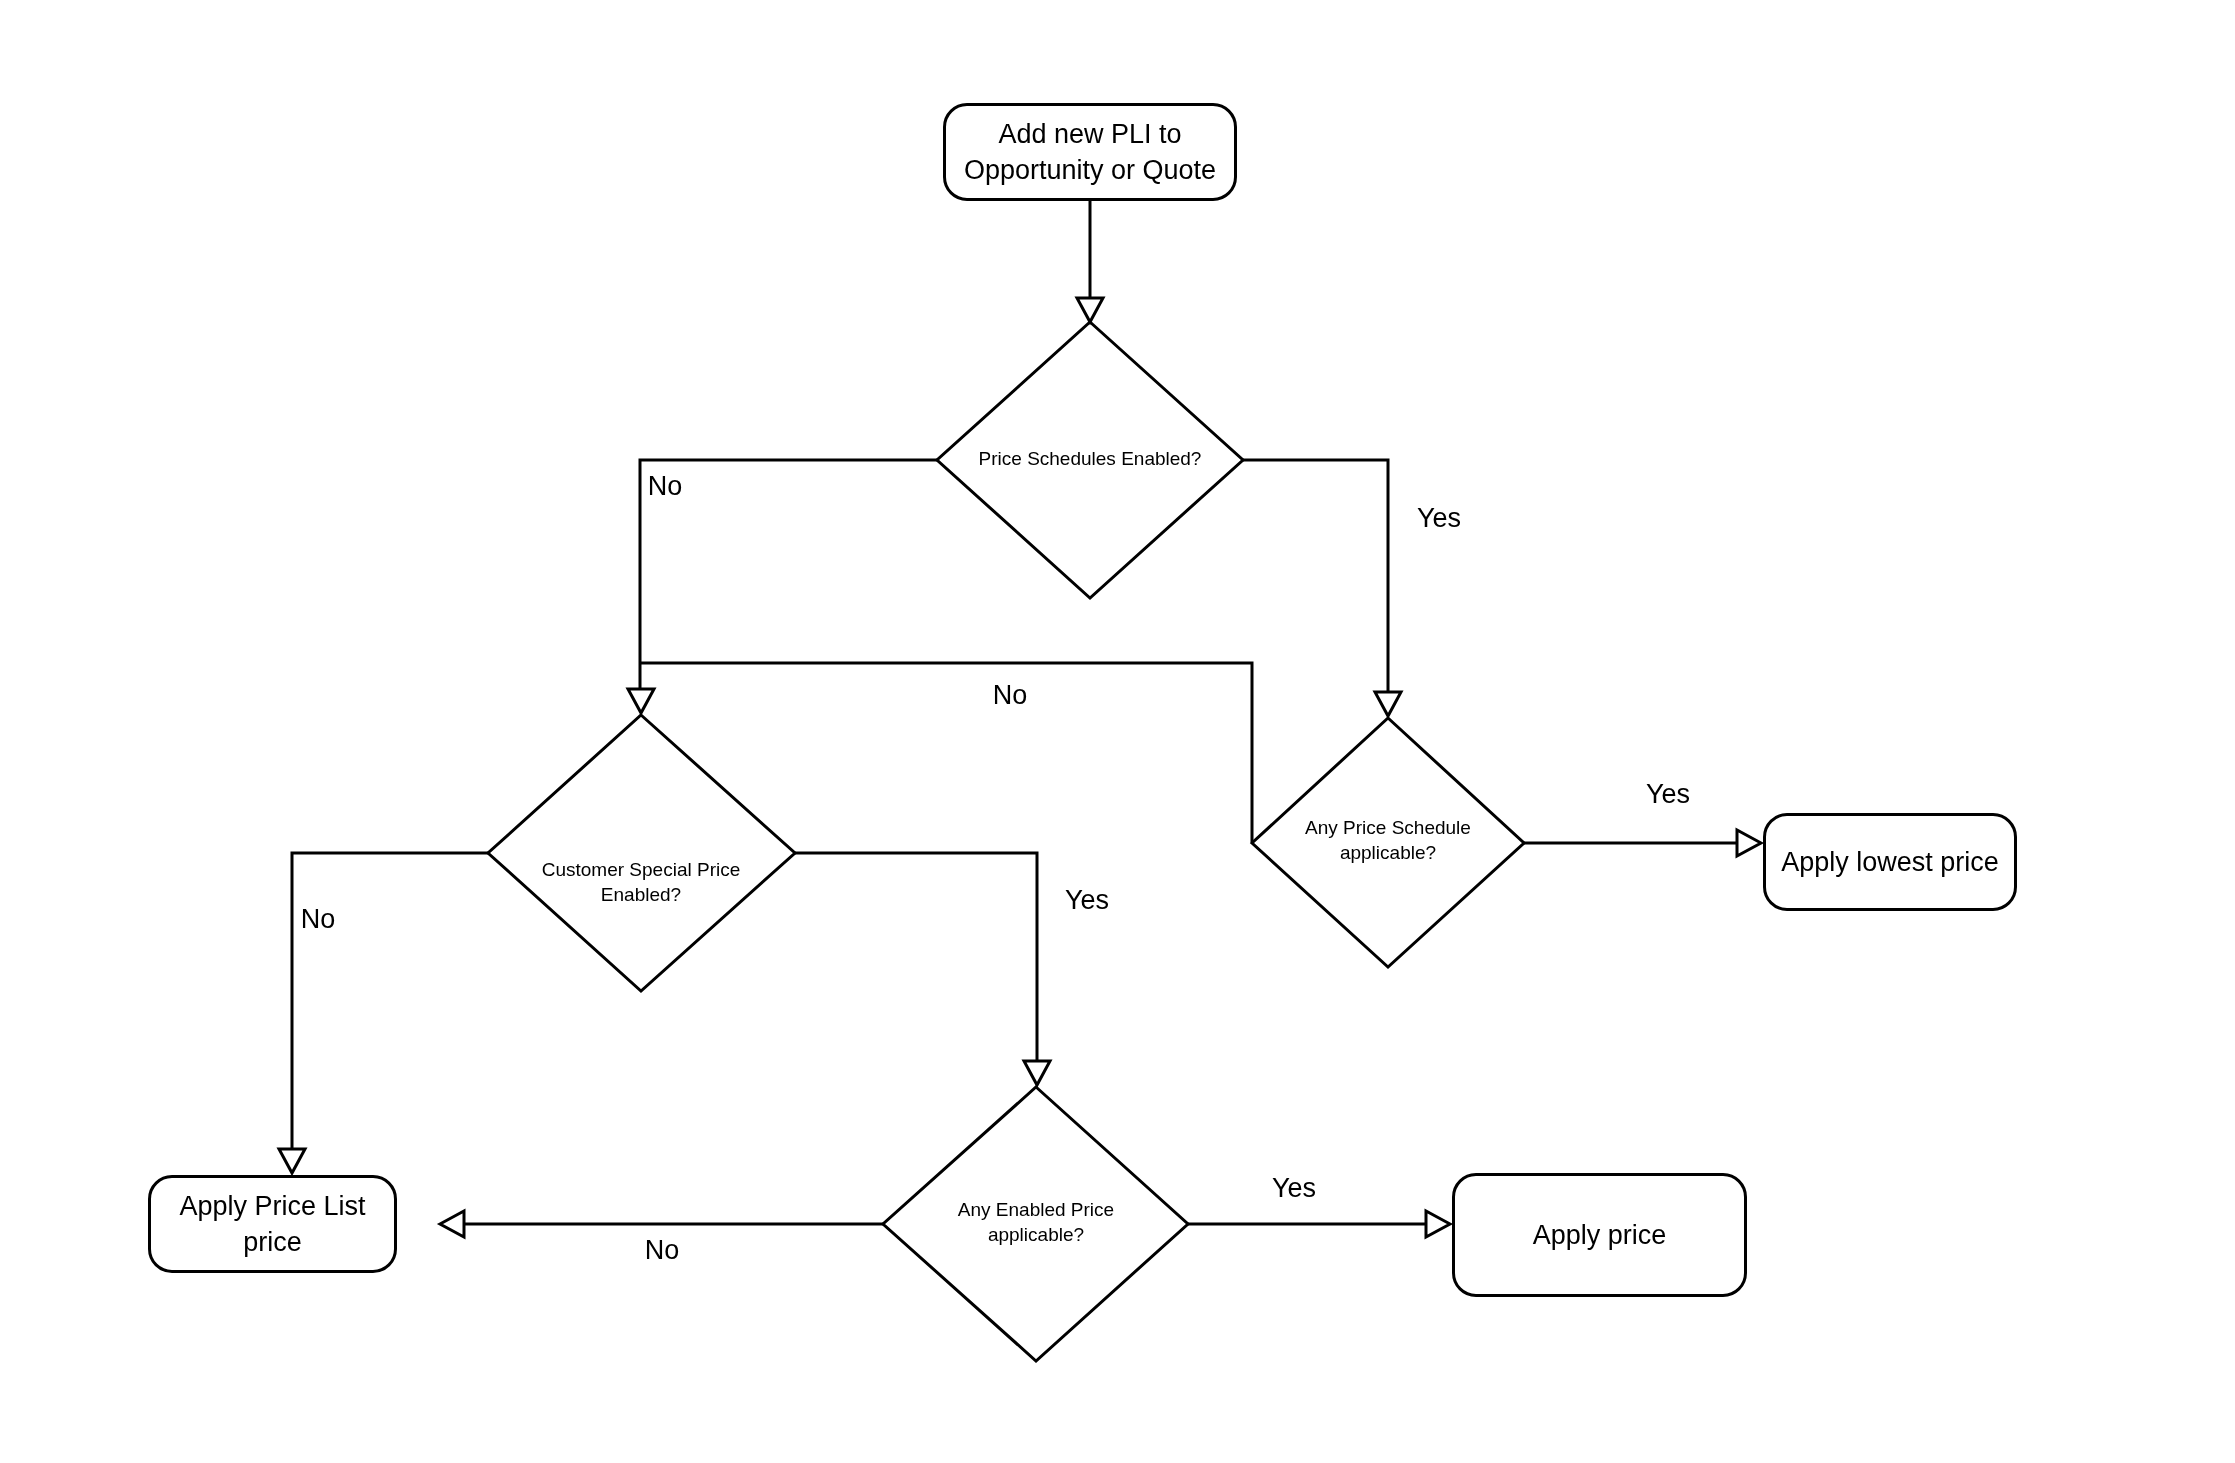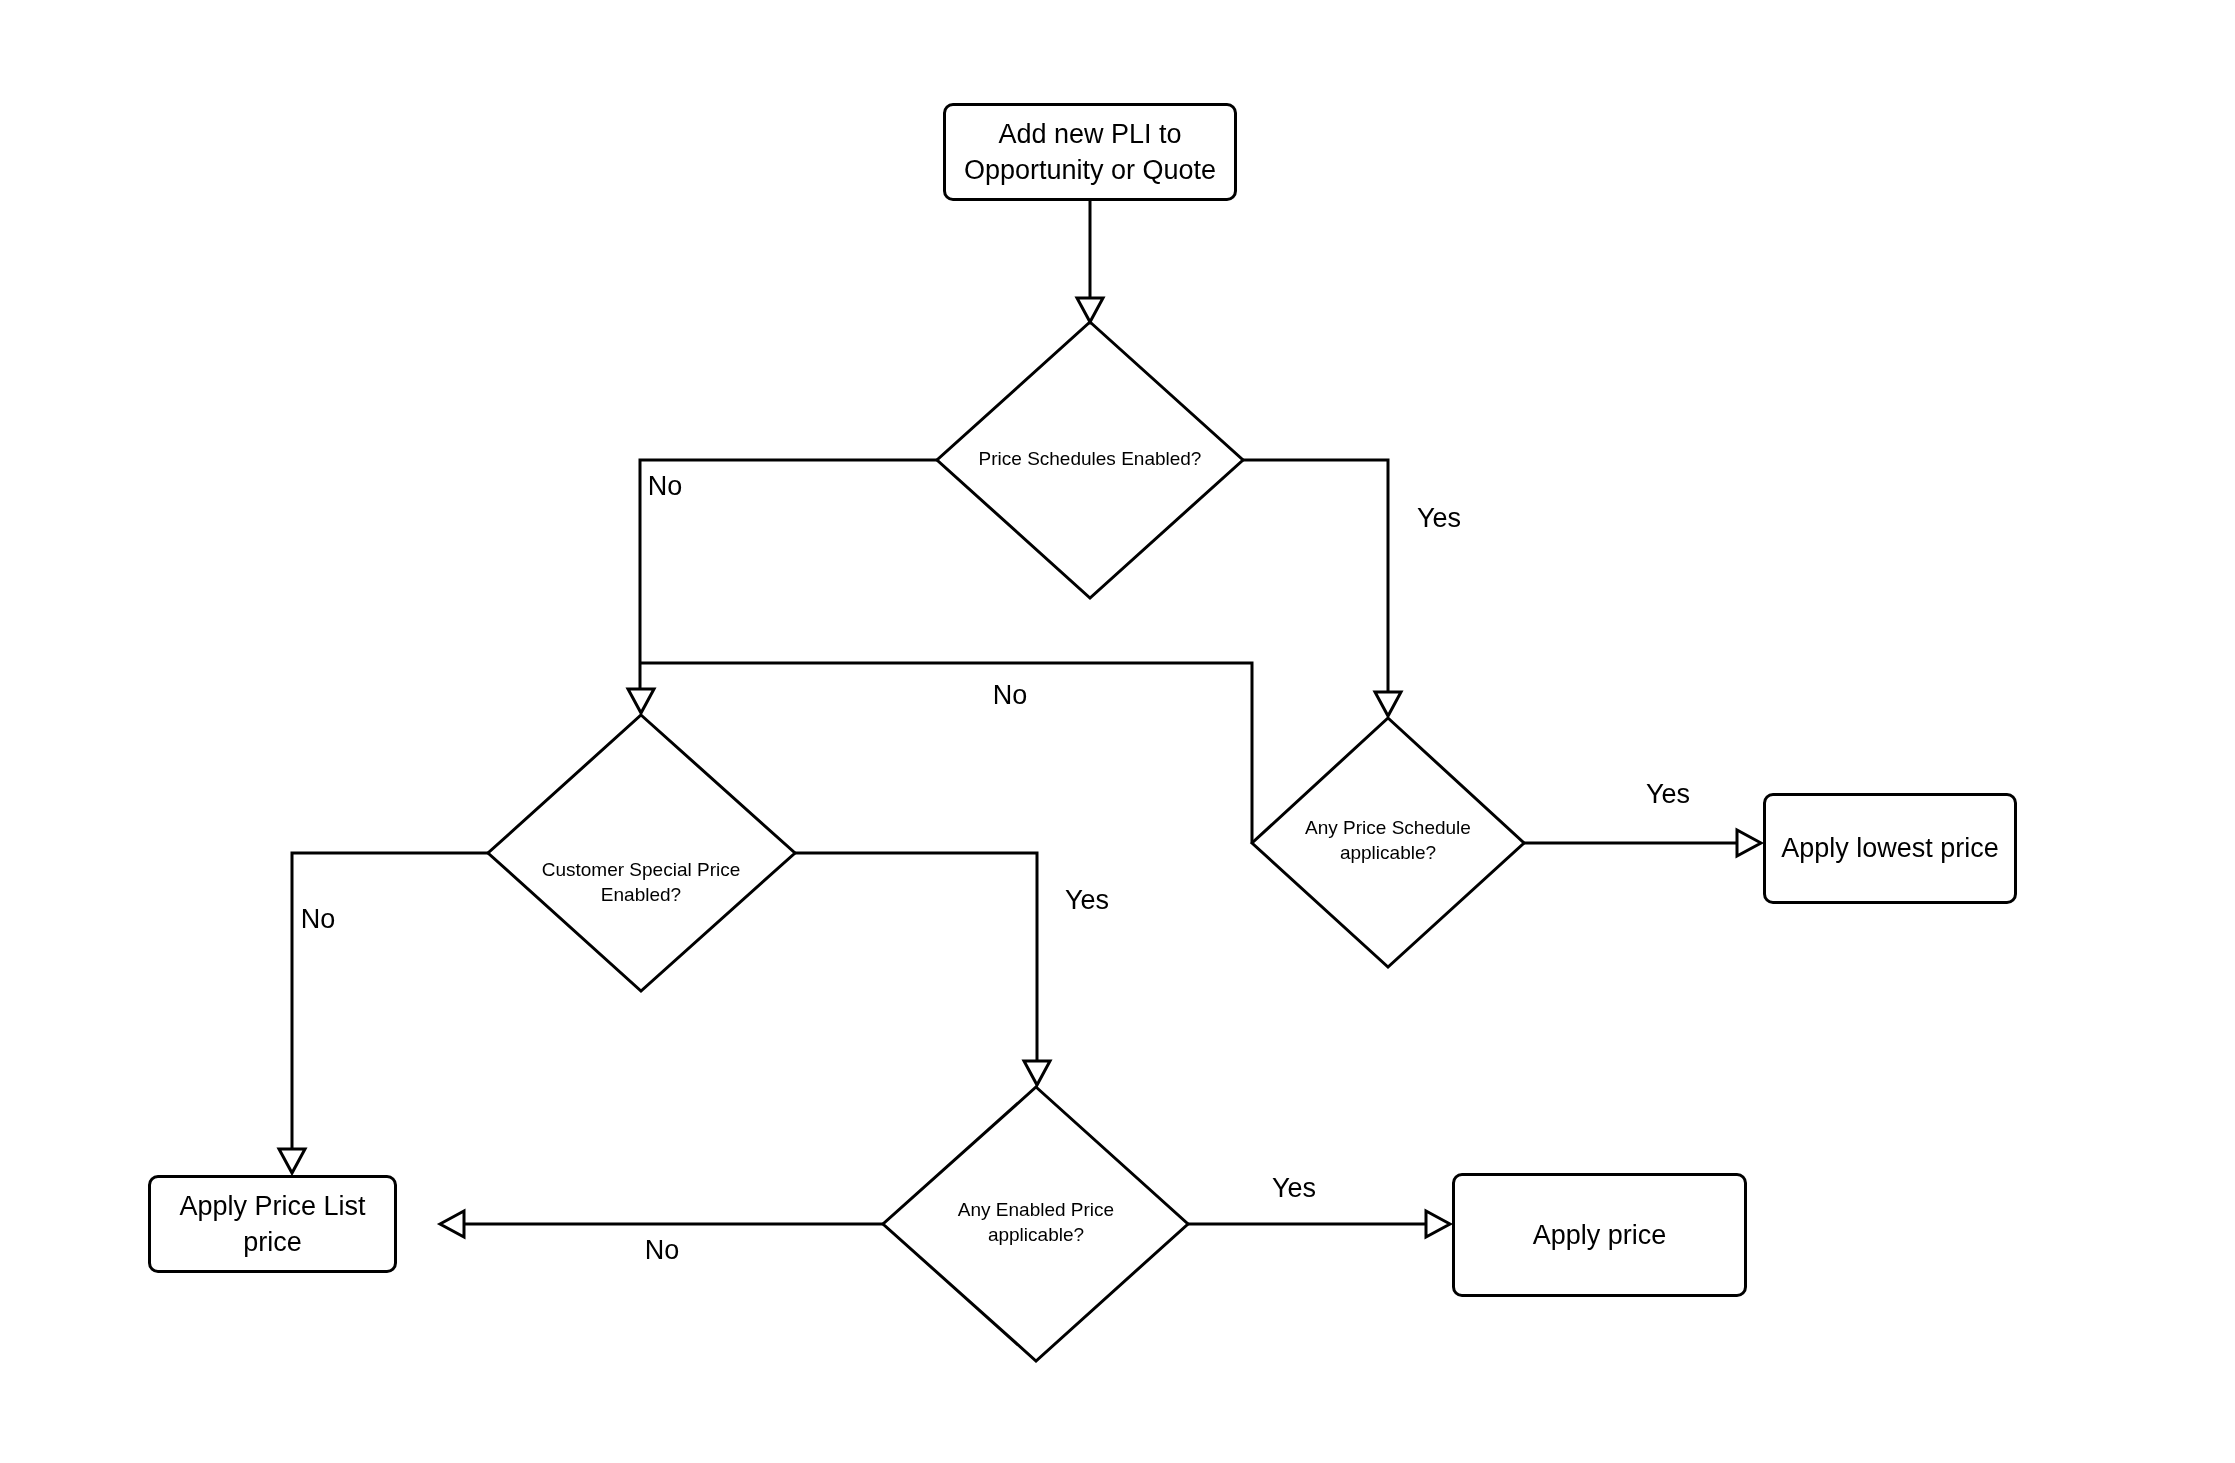--- a/index.html
+++ b/index.html
@@ -7,21 +7,21 @@
     position:relative;
     width:2235px;height:1463px;
     background:#ffffff;
     font-family:"Liberation Sans", sans-serif;
     color:#000000;
     overflow:hidden;
   }
   .canvas svg{position:absolute;left:0;top:0;z-index:0;}
   .pnode{
     position:absolute;z-index:2;box-sizing:border-box;
-    border:3px solid #000000;border-radius:10px;background:#ffffff;
+    border:3px solid #000000;border-radius:24px;background:#ffffff;
     display:flex;align-items:center;justify-content:center;
     text-align:center;font-size:27px;line-height:1.35;padding:20px 8px;
   }
   .dlabel{
     position:absolute;z-index:2;transform:translate(-50%,-50%);
     text-align:center;font-size:19px;line-height:1.3;
   }
   .elabel{
     position:absolute;z-index:2;transform:translate(-50%,-50%);
     font-size:27px;white-space:nowrap;
@@ -62,21 +62,21 @@
       <path d="M1037 1085 L1024 1061 L1050 1061 Z"></path>
       <path d="M1450 1224 L1426 1211 L1426 1237 Z"></path>
       <path d="M440 1224 L464 1211 L464 1237 Z"></path>
     </g>
   </svg>
 
   <div class="pnode" style="left:943px;top:103px;width:294px;height:98px;">
     <span>Add new PLI to Opportunity or Quote</span>
   </div>
 
-  <div class="pnode" style="left:1763px;top:793px;width:254px;height:111px;">
+  <div class="pnode" style="left:1763px;top:813px;width:254px;height:98px;">
     <span>Apply lowest price</span>
   </div>
 
   <div class="pnode" style="left:1452px;top:1173px;width:295px;height:124px;">
     <span>Apply price</span>
   </div>
 
   <div class="pnode" style="left:148px;top:1175px;width:249px;height:98px;">
     <span>Apply Price List price</span>
   </div>

